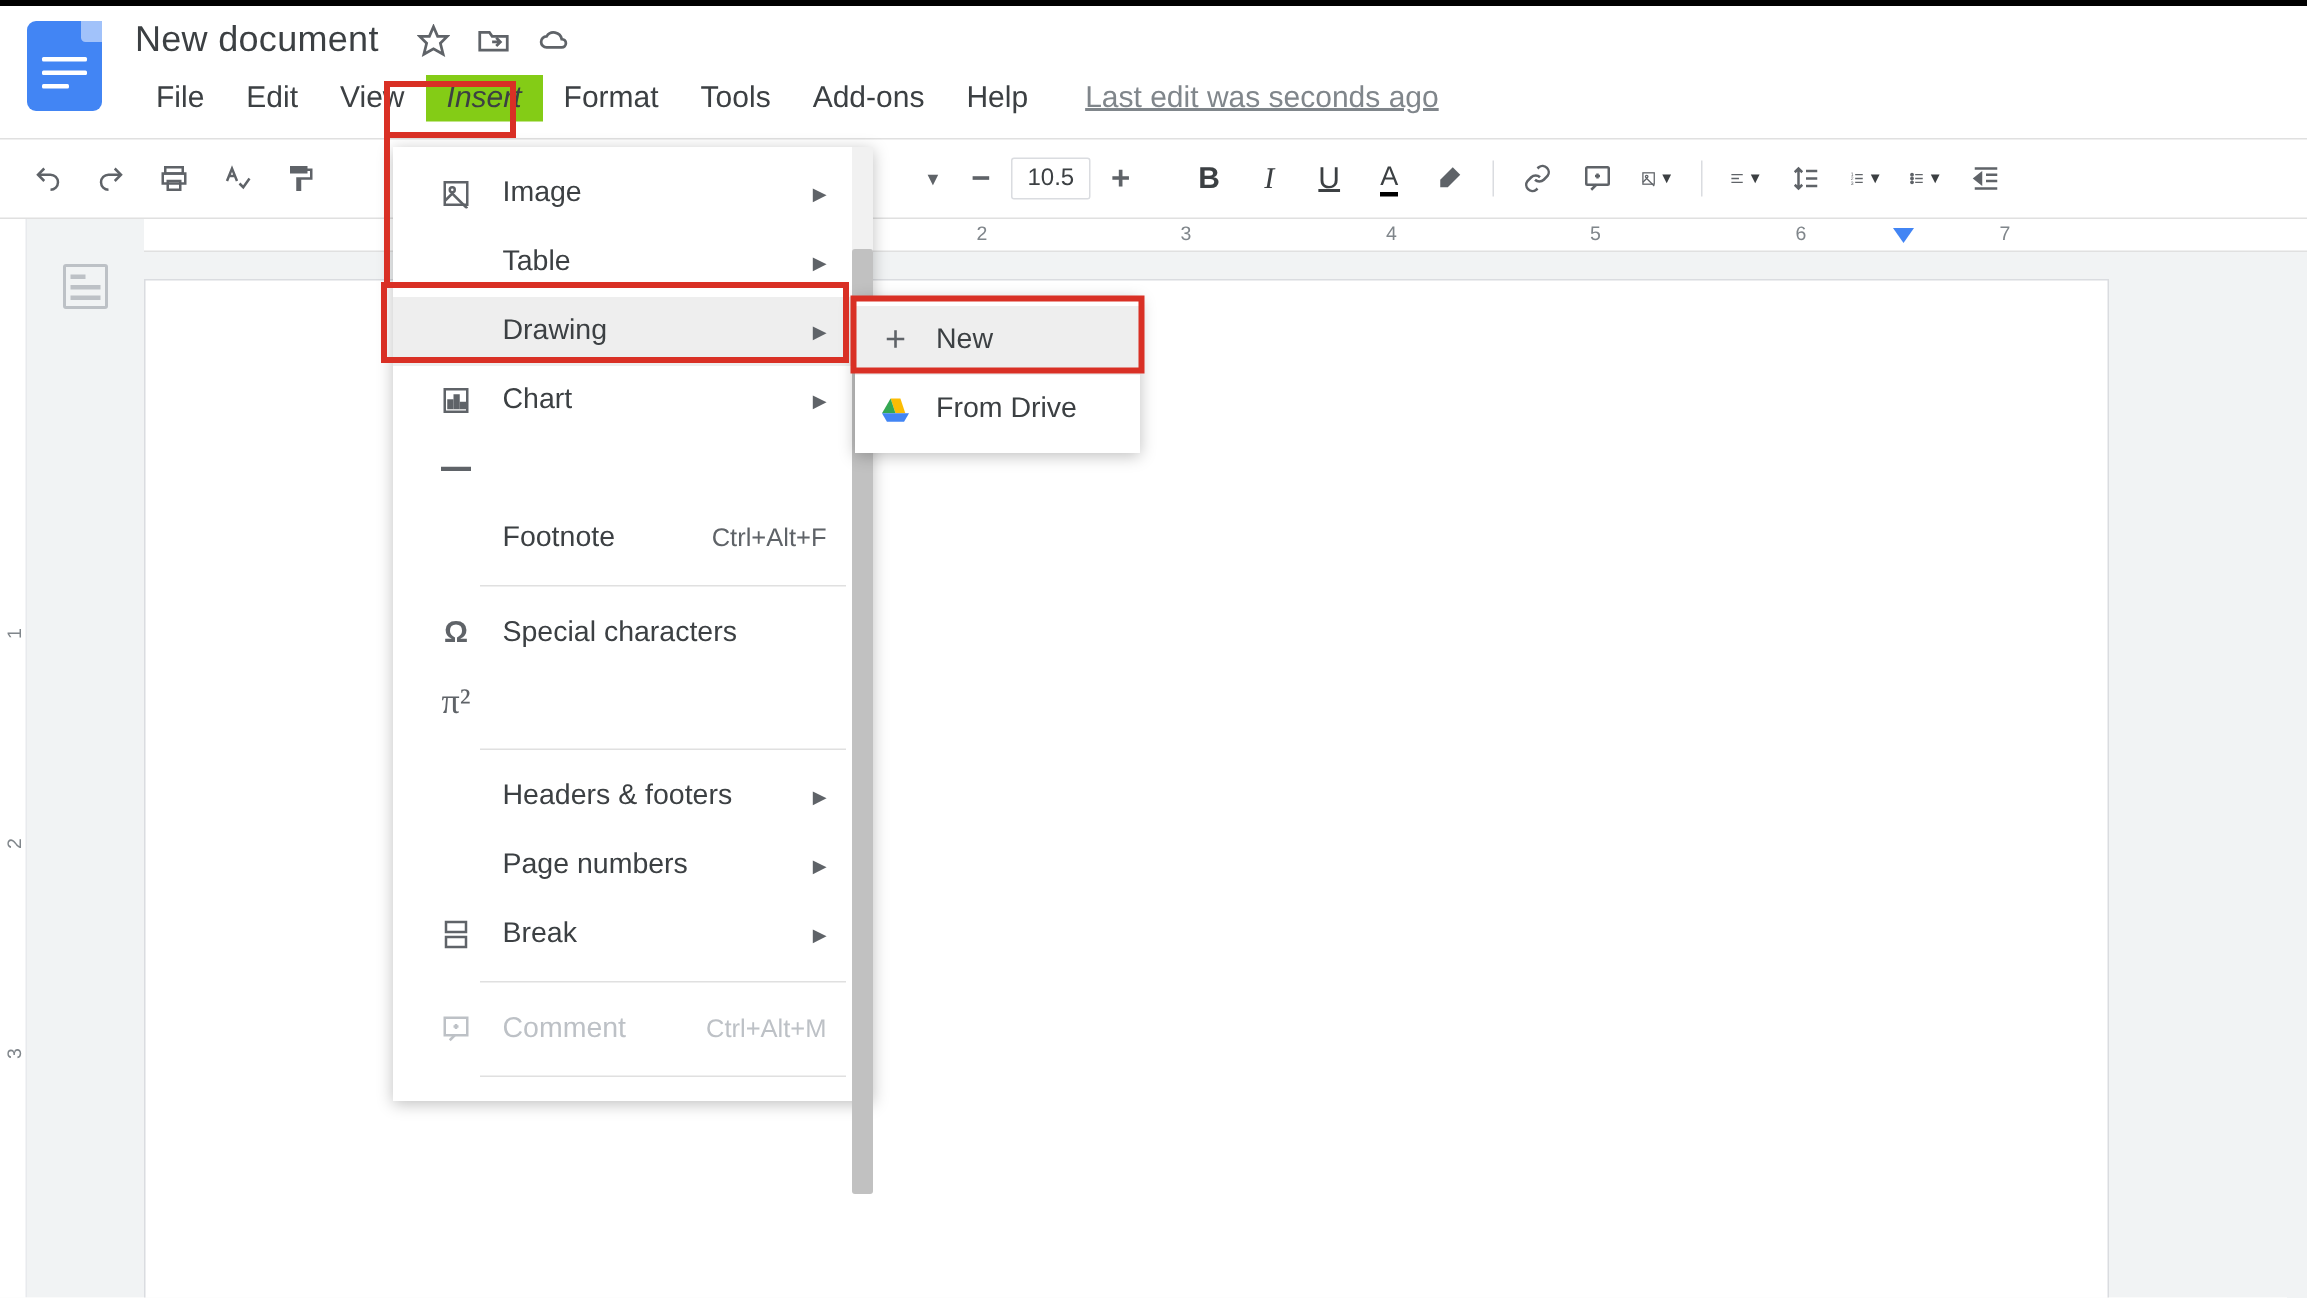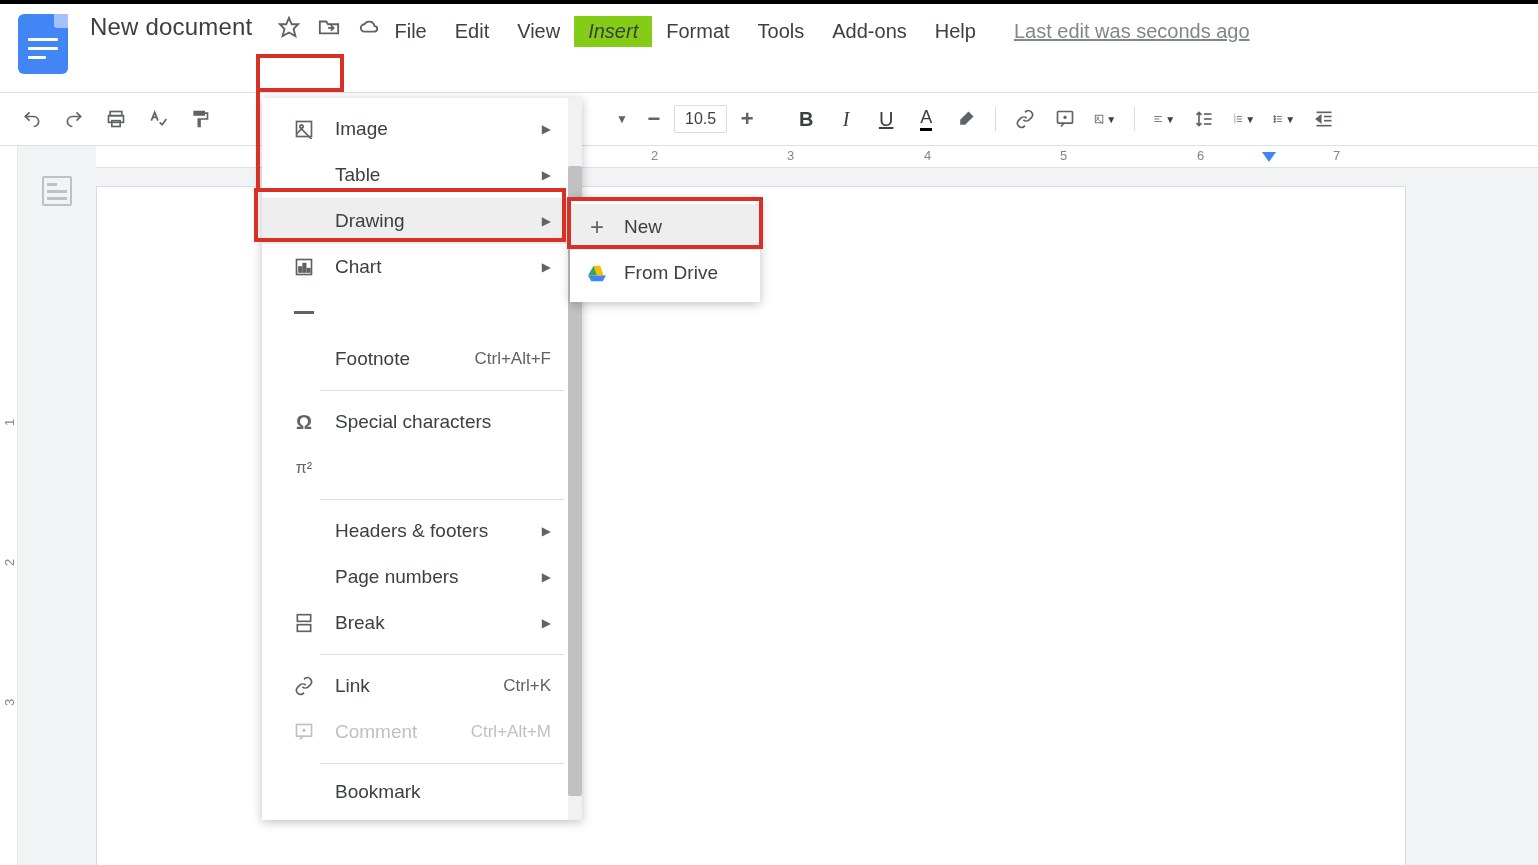--- a/index.html
+++ b/index.html
@@ -4,21 +4,21 @@
 <style>
   * { box-sizing: border-box; margin: 0; padding: 0; font-family: Arial, sans-serif; }
   body { background: #fff; width: 1538px; height: 865px; overflow: hidden; position: relative; color:#3c4043;}
   .topbar { height: 4px; background: #000; width: 100%; }
   .header { display: flex; align-items: flex-start; padding: 6px 0 0 18px; height: 88px; }
   .doc-icon { width: 50px; height: 60px; background: #4285f4; border-radius: 6px; position: relative; margin-right: 22px; margin-top:4px;}
   .doc-icon::before { content:''; position:absolute; top:0; right:0; width:14px; height:14px; background:#a1c2fa; border-bottom-left-radius:3px;}
   .doc-icon .lines { position:absolute; top:18px; left:10px; right:10px;}
   .doc-icon .lines span{display:block;height:3px;background:#fff;margin:6px 0;border-radius:1px;}
   .doc-icon .lines span:last-child{width:60%;}
-  .titlearea { display:flex; flex-direction:row; }
+  .titlearea { display:flex; flex-direction:column; }
   .titlerow { display:flex; align-items:center; gap:18px; height:34px;}
   .doc-title { font-size: 24px; color:#3c4043; letter-spacing:0.2px;}
   .title-icons { display:flex; gap:18px; margin-left:8px;}
   .title-icons span{ width:22px; height:22px; display:flex; align-items:center; justify-content:center;}
   .menubar { display:flex; gap:0; font-size:20px; color:#3c4043; margin-top:6px; align-items:center;}
   .menubar .mitem { padding: 4px 14px; cursor:pointer; position:relative;}
   .last-edit { margin-left:24px; color:#80868b; text-decoration: underline; font-size:20px;}
   
   .toolbar { height:54px; border-top:1px solid #e0e0e0; border-bottom:1px solid #e0e0e0; display:flex; align-items:center; padding:0 20px; gap:18px; font-size:16px;}
   .toolbar .tbtn{width:24px;height:24px;display:flex;align-items:center;justify-content:center;color:#5f6368;}
@@ -311,21 +311,21 @@
     <span class="dicon"></span>
     <span class="dlabel">Footnote</span>
     <span class="shortcut">Ctrl+Alt+F</span>
   </div>
   <hr>
   <div class="ditem">
     <span class="dicon" style="font-size:20px;font-weight:bold;">Ω</span>
     <span class="dlabel">Special characters</span>
   </div>
   <div class="ditem">
-    <span class="dicon" style="font-size:16px;">π²</span>
+    <span class="dicon" style="font-size:24px;font-family:Liberation Serif, serif;">π²</span>
   </div>
   <hr>
   <div class="ditem">
     <span class="dicon"></span>
     <span class="dlabel">Headers &amp; footers</span>
     <span class="arrow">▶</span>
   </div>
   <div class="ditem">
     <span class="dicon"></span>
     <span class="dlabel">Page numbers</span>
@@ -335,46 +335,32 @@
     <span class="dicon">
         <svg width="20" height="20" viewBox="0 0 24 24" fill="none" stroke="#5f6368" stroke-width="2">
           <rect x="4" y="2" width="16" height="8"></rect>
           <rect x="4" y="14" width="16" height="8"></rect>
         </svg>
       </span>
     <span class="dlabel">Break</span>
     <span class="arrow">▶</span>
   </div>
   <hr>
-  <div class="ditem">
-    <span class="dicon">
-        <svg width="20" height="20" viewBox="0 0 24 24" fill="none" stroke="#5f6368" stroke-width="2">
-          <path d="M10 13a5 5 0 0 0 7 0l3-3a5 5 0 0 0-7-7l-1 1"></path>
-          <path d="M14 11a5 5 0 0 0-7 0l-3 3a5 5 0 0 0 7 7l1-1"></path>
-        </svg>
-      </span>
-    <span class="dlabel">Link</span>
-    <span class="shortcut">Ctrl+K</span>
-  </div>
   <div class="ditem disabled">
     <span class="dicon">
         <svg width="20" height="20" viewBox="0 0 24 24" fill="none" stroke="#bdc1c6" stroke-width="2">
           <rect x="3" y="3" width="18" height="14"></rect>
           <path d="M7 21l4-4"></path>
           <path d="M12 8v4M10 10h4"></path>
         </svg>
       </span>
     <span class="dlabel">Comment</span>
     <span class="shortcut">Ctrl+Alt+M</span>
   </div>
   <hr>
-  <div class="ditem" style="height:40px;">
-    <span class="dicon"></span>
-    <span class="dlabel">Bookmark</span>
-  </div>
   <div class="dropdown-scroll">
     <div class="dropdown-thumb"></div>
   </div>
 </div>
 
 <div class="submenu">
   <div class="sitem highlight">
     <span class="sicon" style="font-size:24px;color:#5f6368;">+</span>
     <span>New</span>
   </div>

